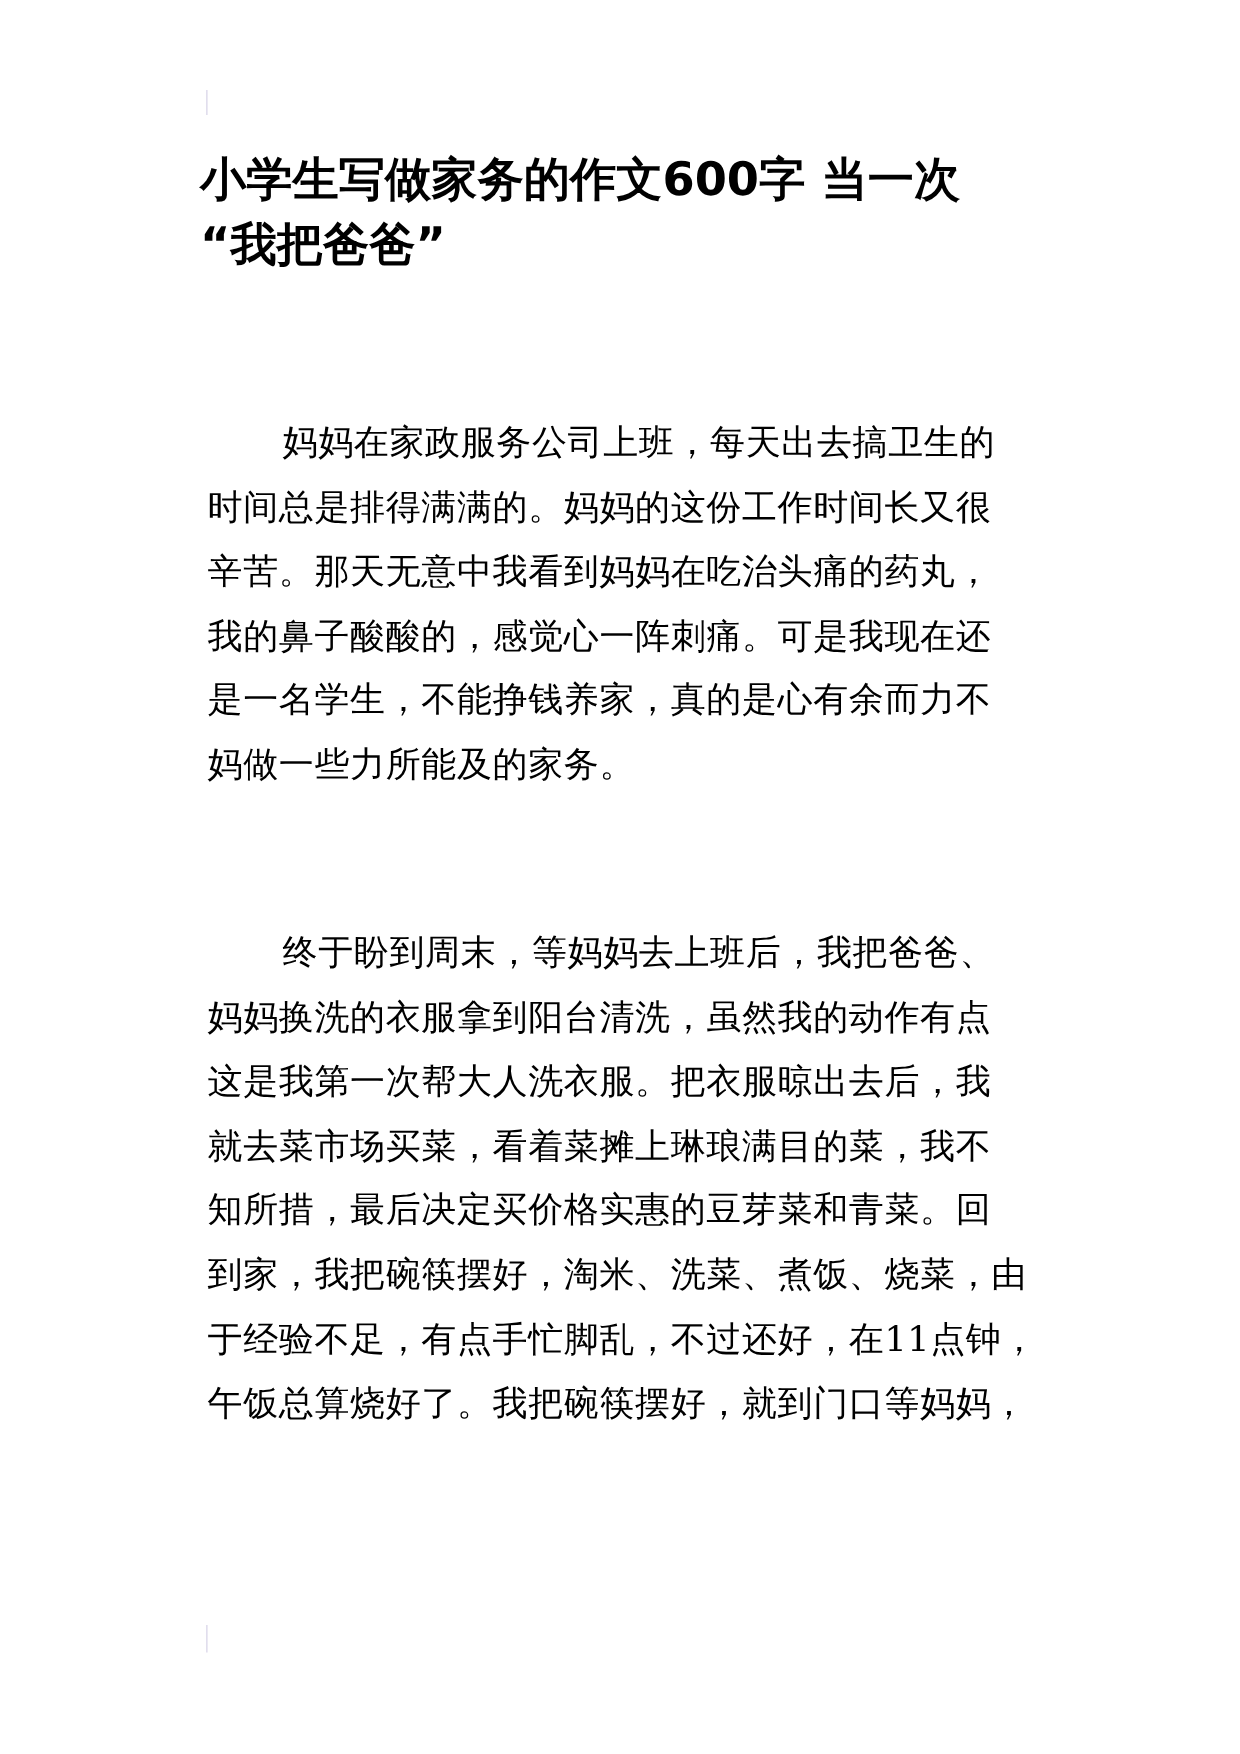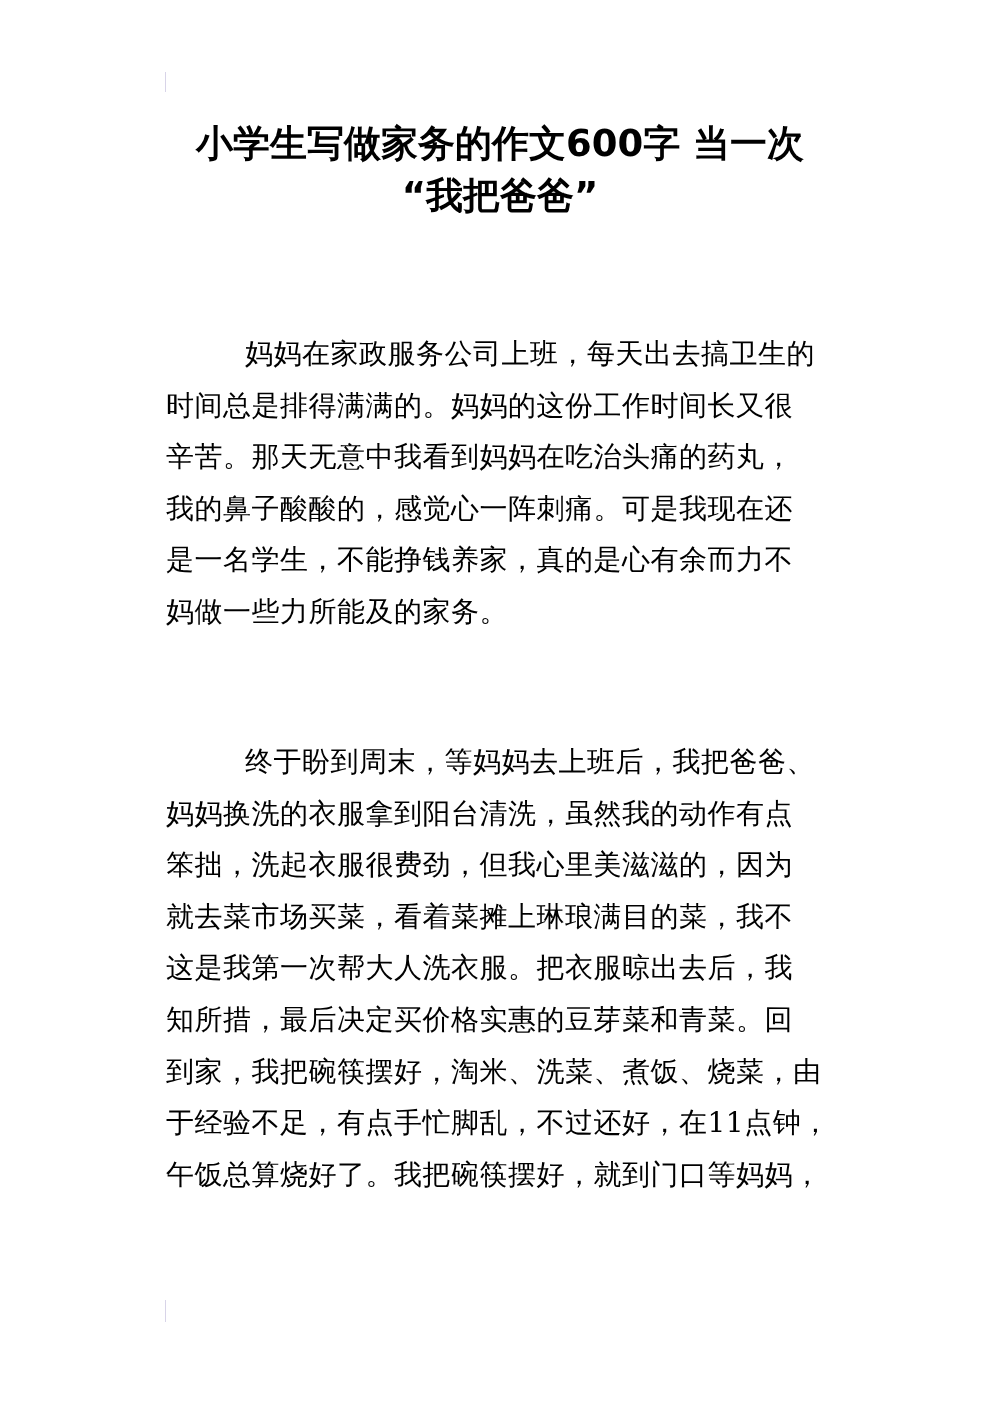--- a/index.html
+++ b/index.html
@@ -20,42 +20,41 @@
       width: 1px;
       background: #d8d4e8;
     }
     .crop-mark.top { top: 72px; height: 20px; }
     .crop-mark.bottom { top: 1300px; height: 22px; }
     .title {
       position: absolute;
       left: 160px;
       width: 680px;
       top: 118px;
-      text-align: center;
       font-family: "DejaVu Sans", "Liberation Sans", sans-serif;
       font-weight: bold;
       font-size: 37px;
       line-height: 52px;
       letter-spacing: 0px;
     }
     .title .line { display: block; white-space: nowrap; }
     .body-text {
       position: absolute;
       left: 166px;
       width: 668px;
       font-family: "DejaVu Serif", "Liberation Serif", serif;
       font-size: 28px;
       line-height: 51.6px;
     }
     .body-text .line {
       display: block;
       white-space: nowrap;
       letter-spacing: 0.5px;
     }
-    .body-text .line.indent { padding-left: 60px; text-align: center; }
+    .body-text .line.indent { padding-left: 60px; }
     .para1 { top: 328px; }
     .para2 { top: 736px; }
   </style>
 </head>
 <body>
 
 <div>
   <div class="crop-mark top"></div>
   <div class="crop-mark bottom"></div>
 
@@ -69,21 +68,20 @@
     <span class="line">时间总是排得满满的。妈妈的这份工作时间长又很</span>
     <span class="line">辛苦。那天无意中我看到妈妈在吃治头痛的药丸，</span>
     <span class="line">我的鼻子酸酸的，感觉心一阵刺痛。可是我现在还</span>
     <span class="line">是一名学生，不能挣钱养家，真的是心有余而力不</span>
     <span class="line">妈做一些力所能及的家务。</span>
   </div>
 
   <div class="body-text para2">
     <span class="line indent">终于盼到周末，等妈妈去上班后，我把爸爸、</span>
     <span class="line">妈妈换洗的衣服拿到阳台清洗，虽然我的动作有点</span>
-    <span class="line">笨拙，洗起衣服很费劲，但我心里美滋滋的，因为</span>
+    <span class="line">这是我第一次帮大人洗衣服。把衣服晾出去后，我</span>
     <span class="line">就去菜市场买菜，看着菜摊上琳琅满目的菜，我不</span>
-    <span class="line">这是我第一次帮大人洗衣服。把衣服晾出去后，我</span>
     <span class="line">知所措，最后决定买价格实惠的豆芽菜和青菜。回</span>
     <span class="line">到家，我把碗筷摆好，淘米、洗菜、煮饭、烧菜，由</span>
     <span class="line">于经验不足，有点手忙脚乱，不过还好，在11点钟，</span>
     <span class="line">午饭总算烧好了。我把碗筷摆好，就到门口等妈妈，</span>
   </div>
 </div>
 
 </body></html>

